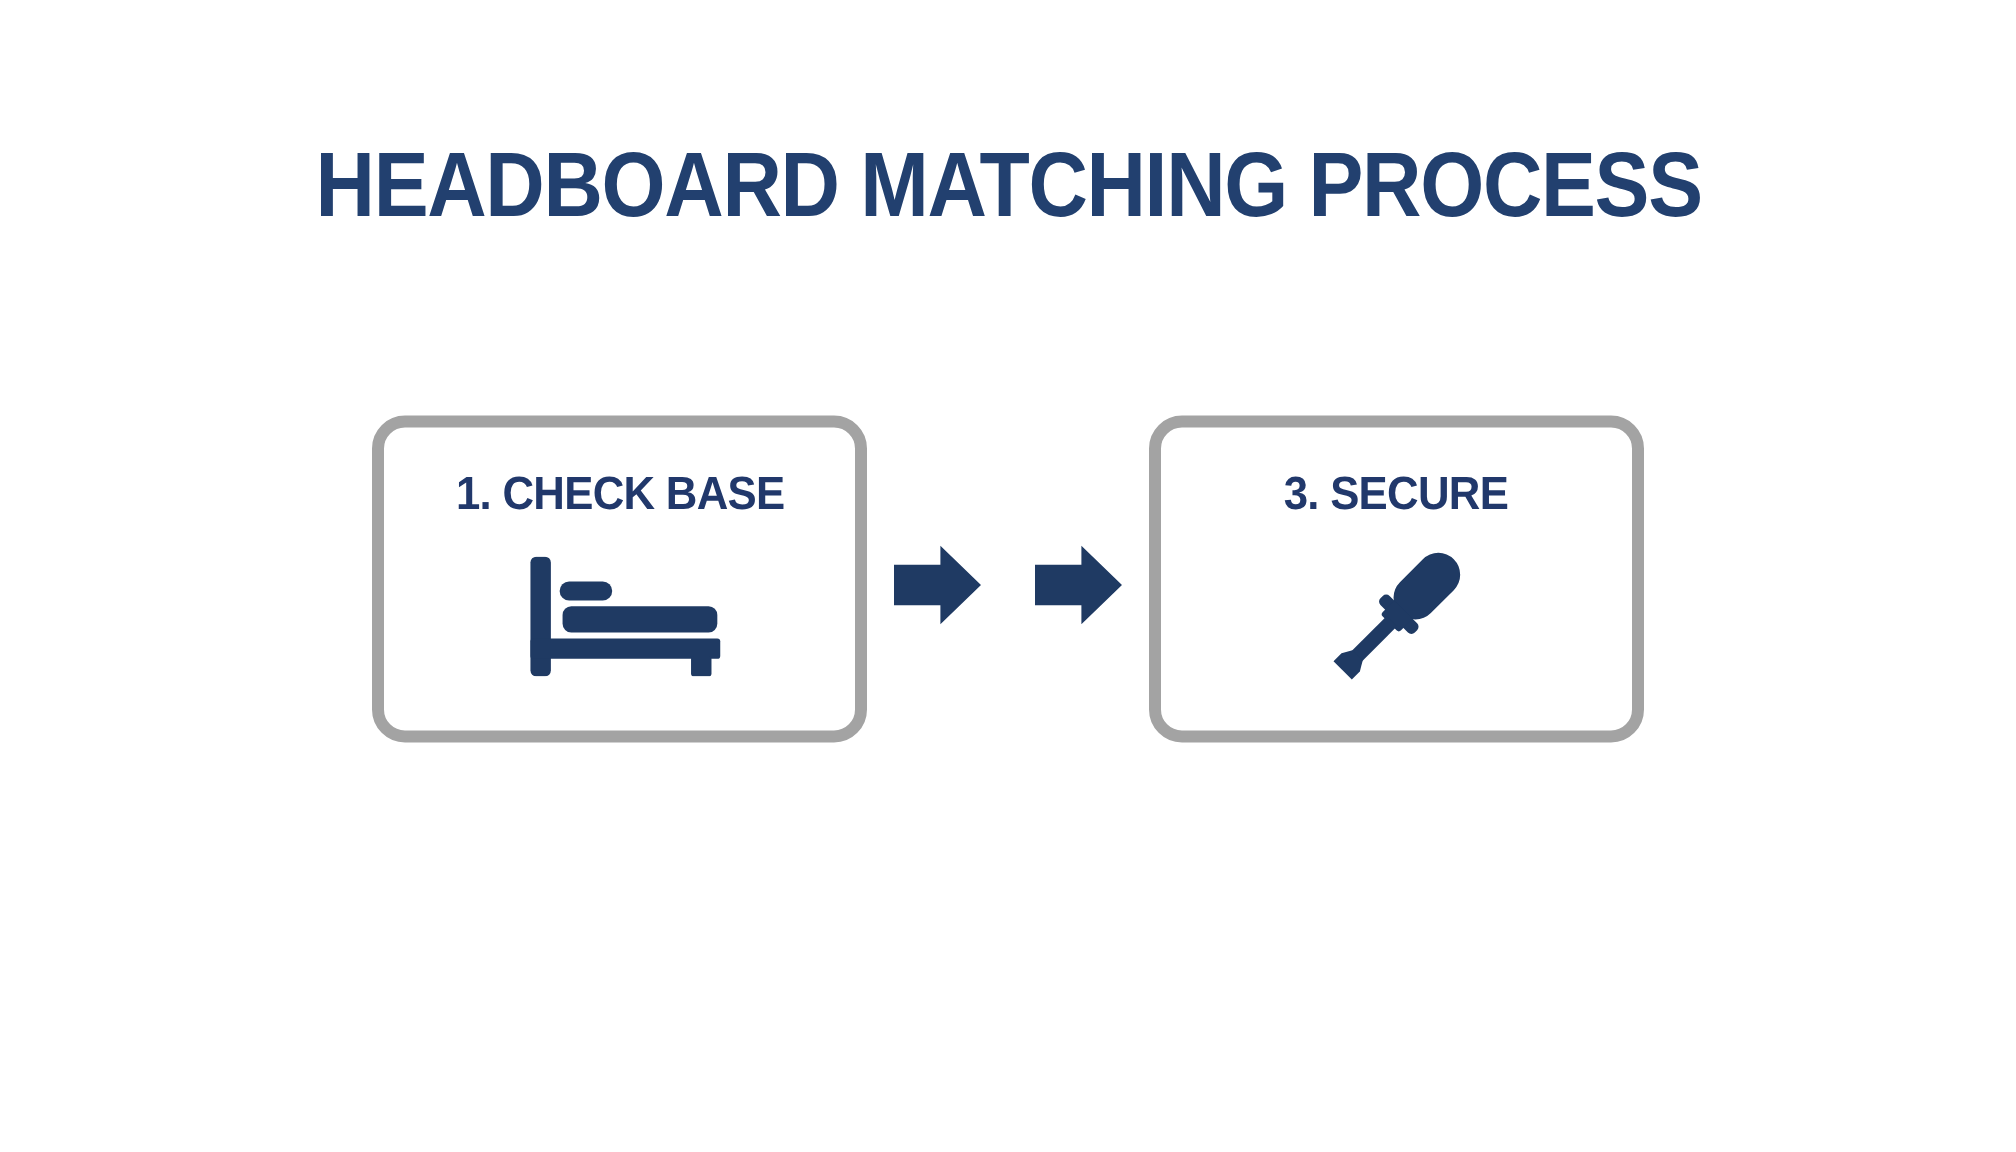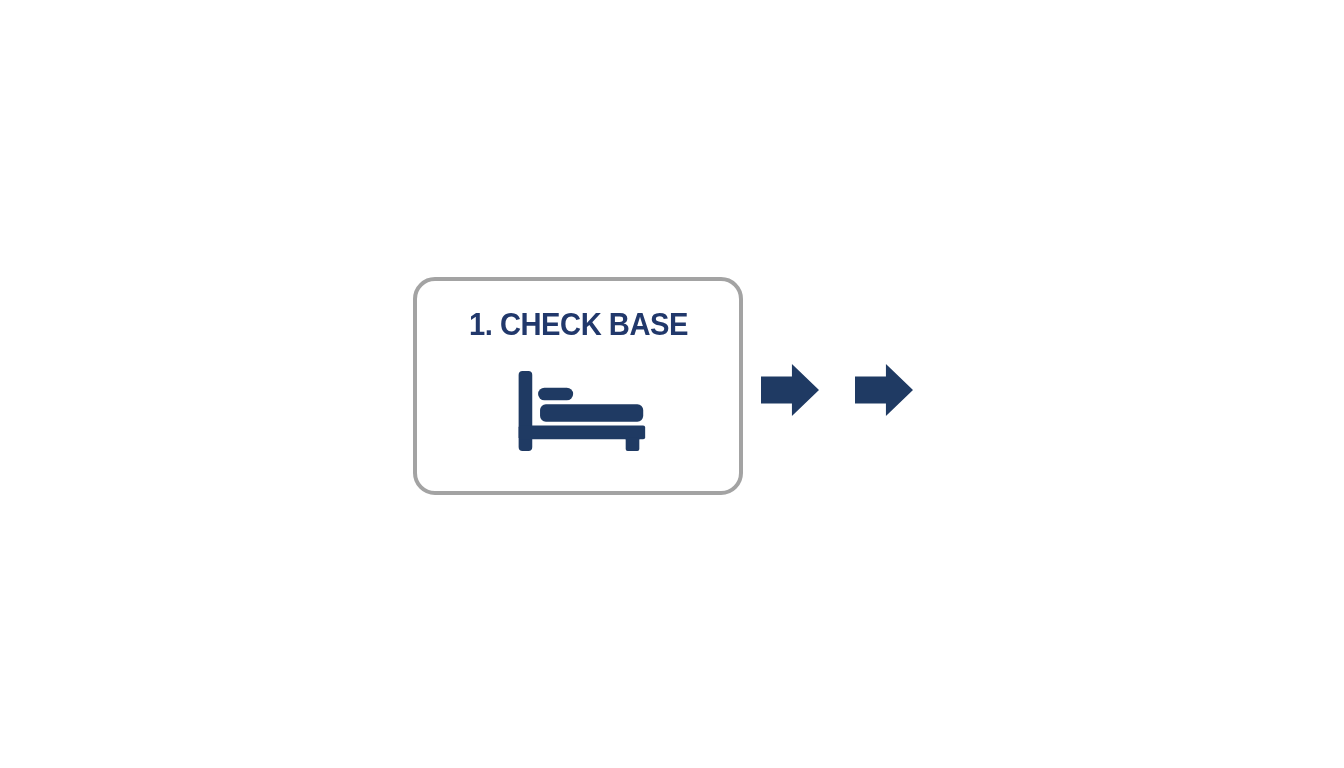--- a/index.html
+++ b/index.html
@@ -39,21 +39,21 @@
     width: 100%;
     height: 218px;
     display: flex;
     justify-content: center;
     align-items: center;
   }
   .step-box {
     width: 330px;
     height: 218px;
     box-sizing: border-box;
-    border: 4px solid #a3a3a3;
+    border: 8px solid #a3a3a3;
     border-radius: 22px;
     background: #ffffff;
     display: flex;
     flex-direction: column;
     align-items: center;
   }
   .step-label {
     margin-top: 26px;
     font-size: 31px;
     font-weight: bold;
@@ -76,20 +76,23 @@
     align-items: center;
     margin-top: 8px;
   }
   .navy-fill { fill: #1f3a63; }
 </style>
 </head>
 <body>
 
 <div class="canvas">
 
+  <div class="title">
+    <span class="squeeze">HEADBOARD MATCHING PROCESS</span>
+  </div>
 
   <div class="steps-row">
 
     <div class="step-box">
       <div class="step-label">1. CHECK BASE</div>
       <div class="step-icon-wrap">
         <svg width="146" height="80" viewBox="0 0 150 82">
           <g class="navy-fill">
             <rect x="14" y="0" width="14" height="82" rx="4"></rect>
             <rect x="34" y="17" width="36" height="13" rx="6.5"></rect>
@@ -107,15 +110,29 @@
       </svg>
     </div>
 
 
     <div class="connector">
       <svg width="58" height="54" viewBox="0 0 60 54">
         <polygon class="navy-fill" points="0,13 32,13 32,0 60,27 32,54 32,41 0,41"></polygon>
       </svg>
     </div>
 
+    <div class="step-box">
+      <div class="step-label">3. SECURE</div>
+      <div class="step-icon-wrap">
+        <svg width="108" height="108" viewBox="0 0 100 100">
+          <g class="navy-fill" transform="rotate(45 50 50)">
+            <rect x="36.5" y="0" width="27" height="47" rx="13.5"></rect>
+            <rect x="35" y="44" width="30" height="8" rx="3"></rect>
+            <rect x="42" y="44" width="16" height="12" rx="2"></rect>
+            <rect x="45.5" y="54" width="9" height="32"></rect>
+            <polygon points="45.5,84 54.5,84 58,90 58,97 42,97 42,90"></polygon>
+          </g>
+        </svg>
+      </div>
+    </div>
 
   </div>
 </div>
 
 </body></html>

